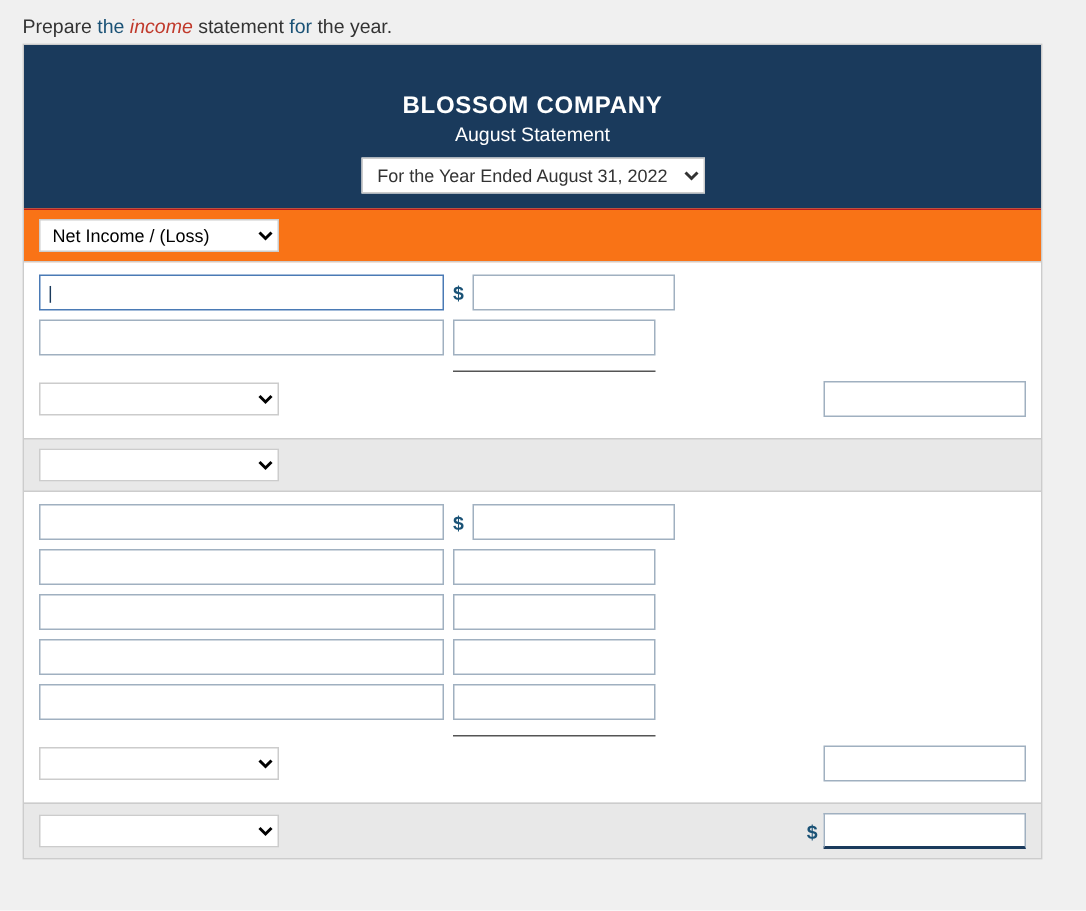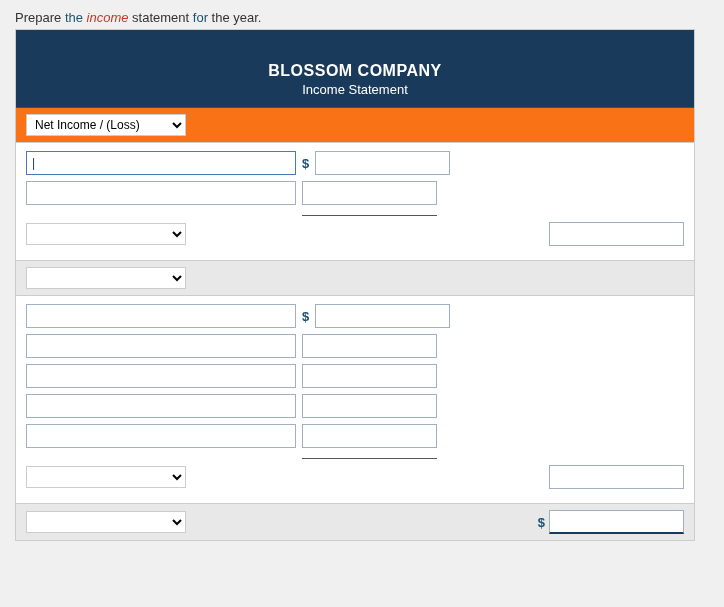--- a/index.html
+++ b/index.html
@@ -151,21 +151,26 @@
 <body>
 
 <p class="instruction">
   Prepare <span style="color:#1a5276">the</span> <span style="color:#c0392b; font-style:italic">income</span> statement <span style="color:#1a5276">for</span> the year.
 </p>
 
 <div class="main-card">
 
   <div class="header-section">
     <div class="header-company">BLOSSOM COMPANY</div>
-    <div class="header-subtitle">Income Statement</div>
+    <div class="header-subtitle">August Statement</div>
+    <div class="header-dropdown-row">
+      <select class="header-dropdown">
+        <option>For the Year Ended August 31, 2022</option>
+      </select>
+    </div>
   </div>
 
   <div class="section-header">
     <select>
       <option>Net Income / (Loss)</option>
     </select>
   </div>
 
   <div class="form-area">
 

